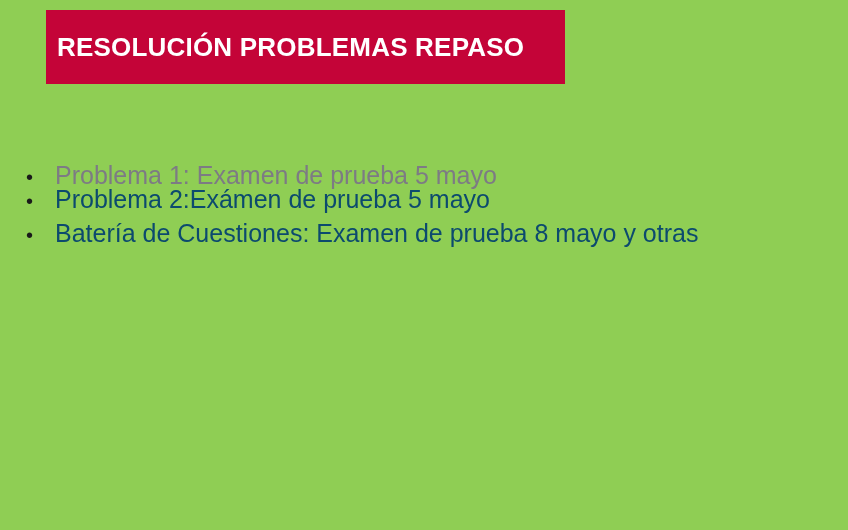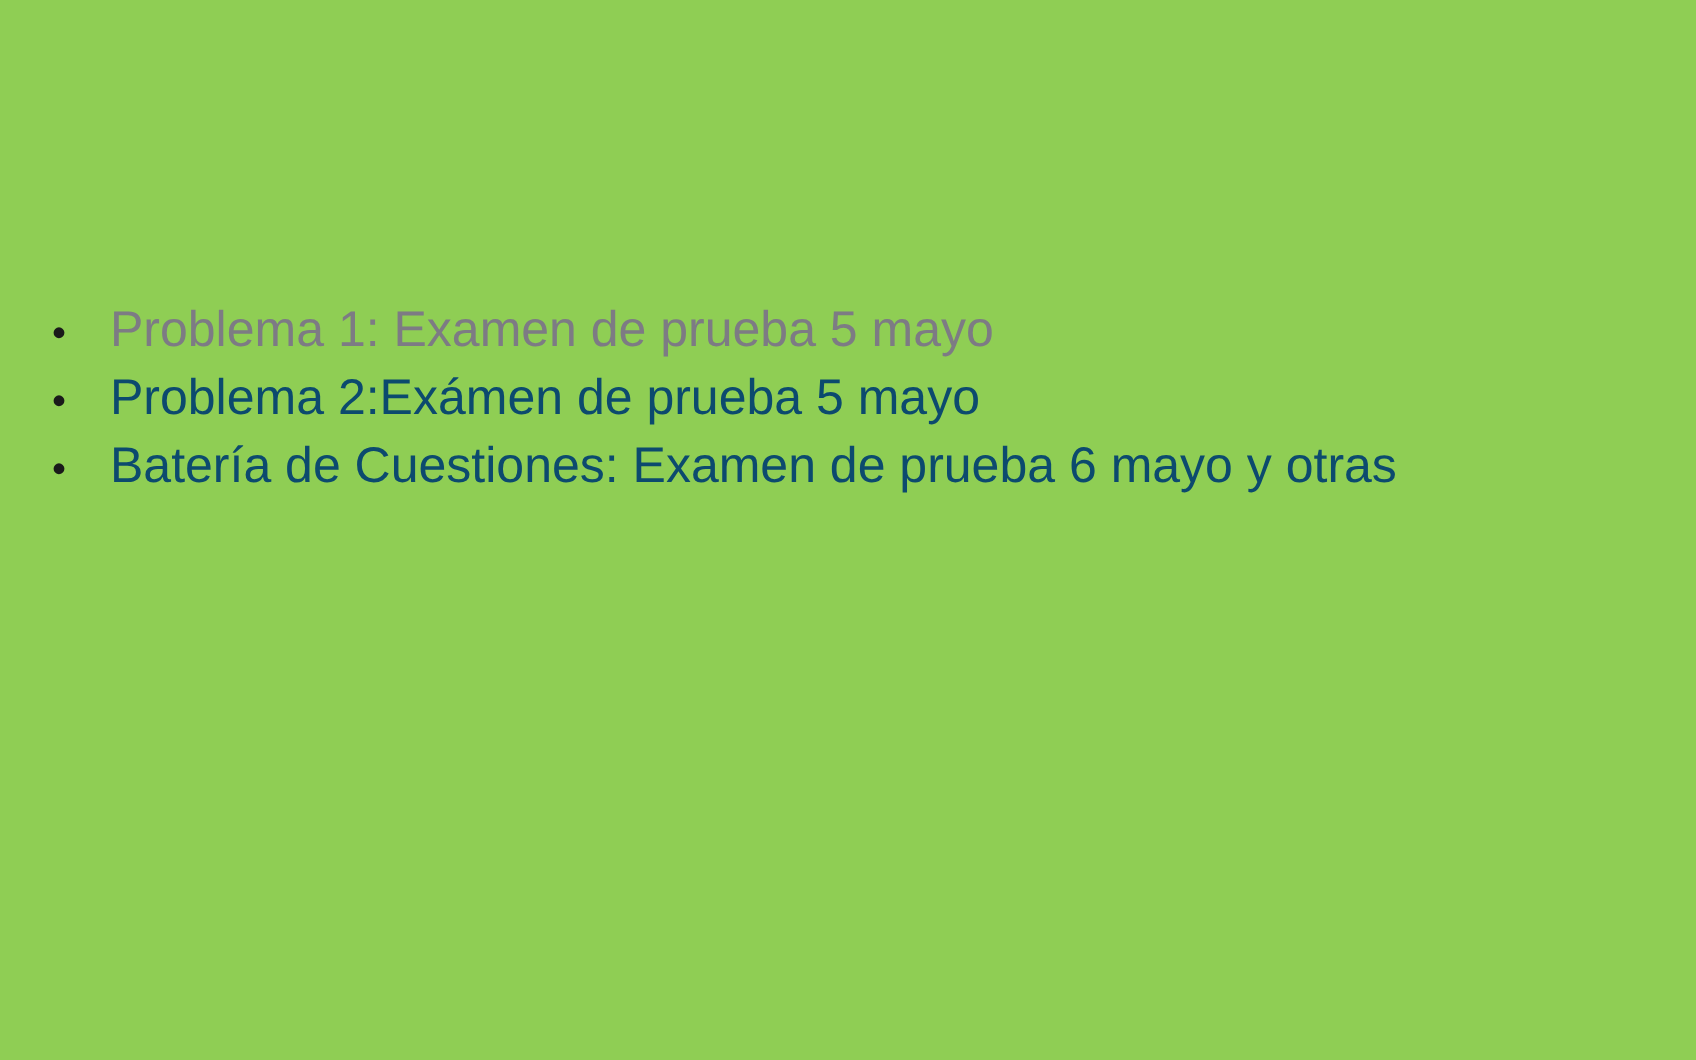--- a/index.html
+++ b/index.html
@@ -63,40 +63,44 @@
     font-size: 20px;
     line-height: 34px;
   }
   .bullet-text {
     font-size: 25px;
     line-height: 34px;
     color: #0c4a6e;
   }
   .bullet-text.muted {
     color: #7d7b84;
+    margin-top: 10px;
   }
 </style>
 </head>
 <body>
 
 <div id="slide">
 
+  <div id="title-banner">
+    <div id="title-text">RESOLUCIÓN PROBLEMAS REPASO</div>
+  </div>
 
   <ul id="bullet-list">
 
     <li class="bullet-row">
       <span class="bullet-marker">•</span>
       <span class="bullet-text muted">Problema 1: Examen de prueba 5 mayo</span>
     </li>
 
     <li class="bullet-row">
       <span class="bullet-marker">•</span>
       <span class="bullet-text">Problema 2:Exámen de prueba 5 mayo</span>
     </li>
 
     <li class="bullet-row">
       <span class="bullet-marker">•</span>
-      <span class="bullet-text">Batería de Cuestiones: Examen de prueba 6 mayo y otras</span>
+      <span class="bullet-text">Batería de Cuestiones: Examen de prueba 8 mayo y otras</span>
     </li>
 
   </ul>
 
 </div>
 
 </body></html>

